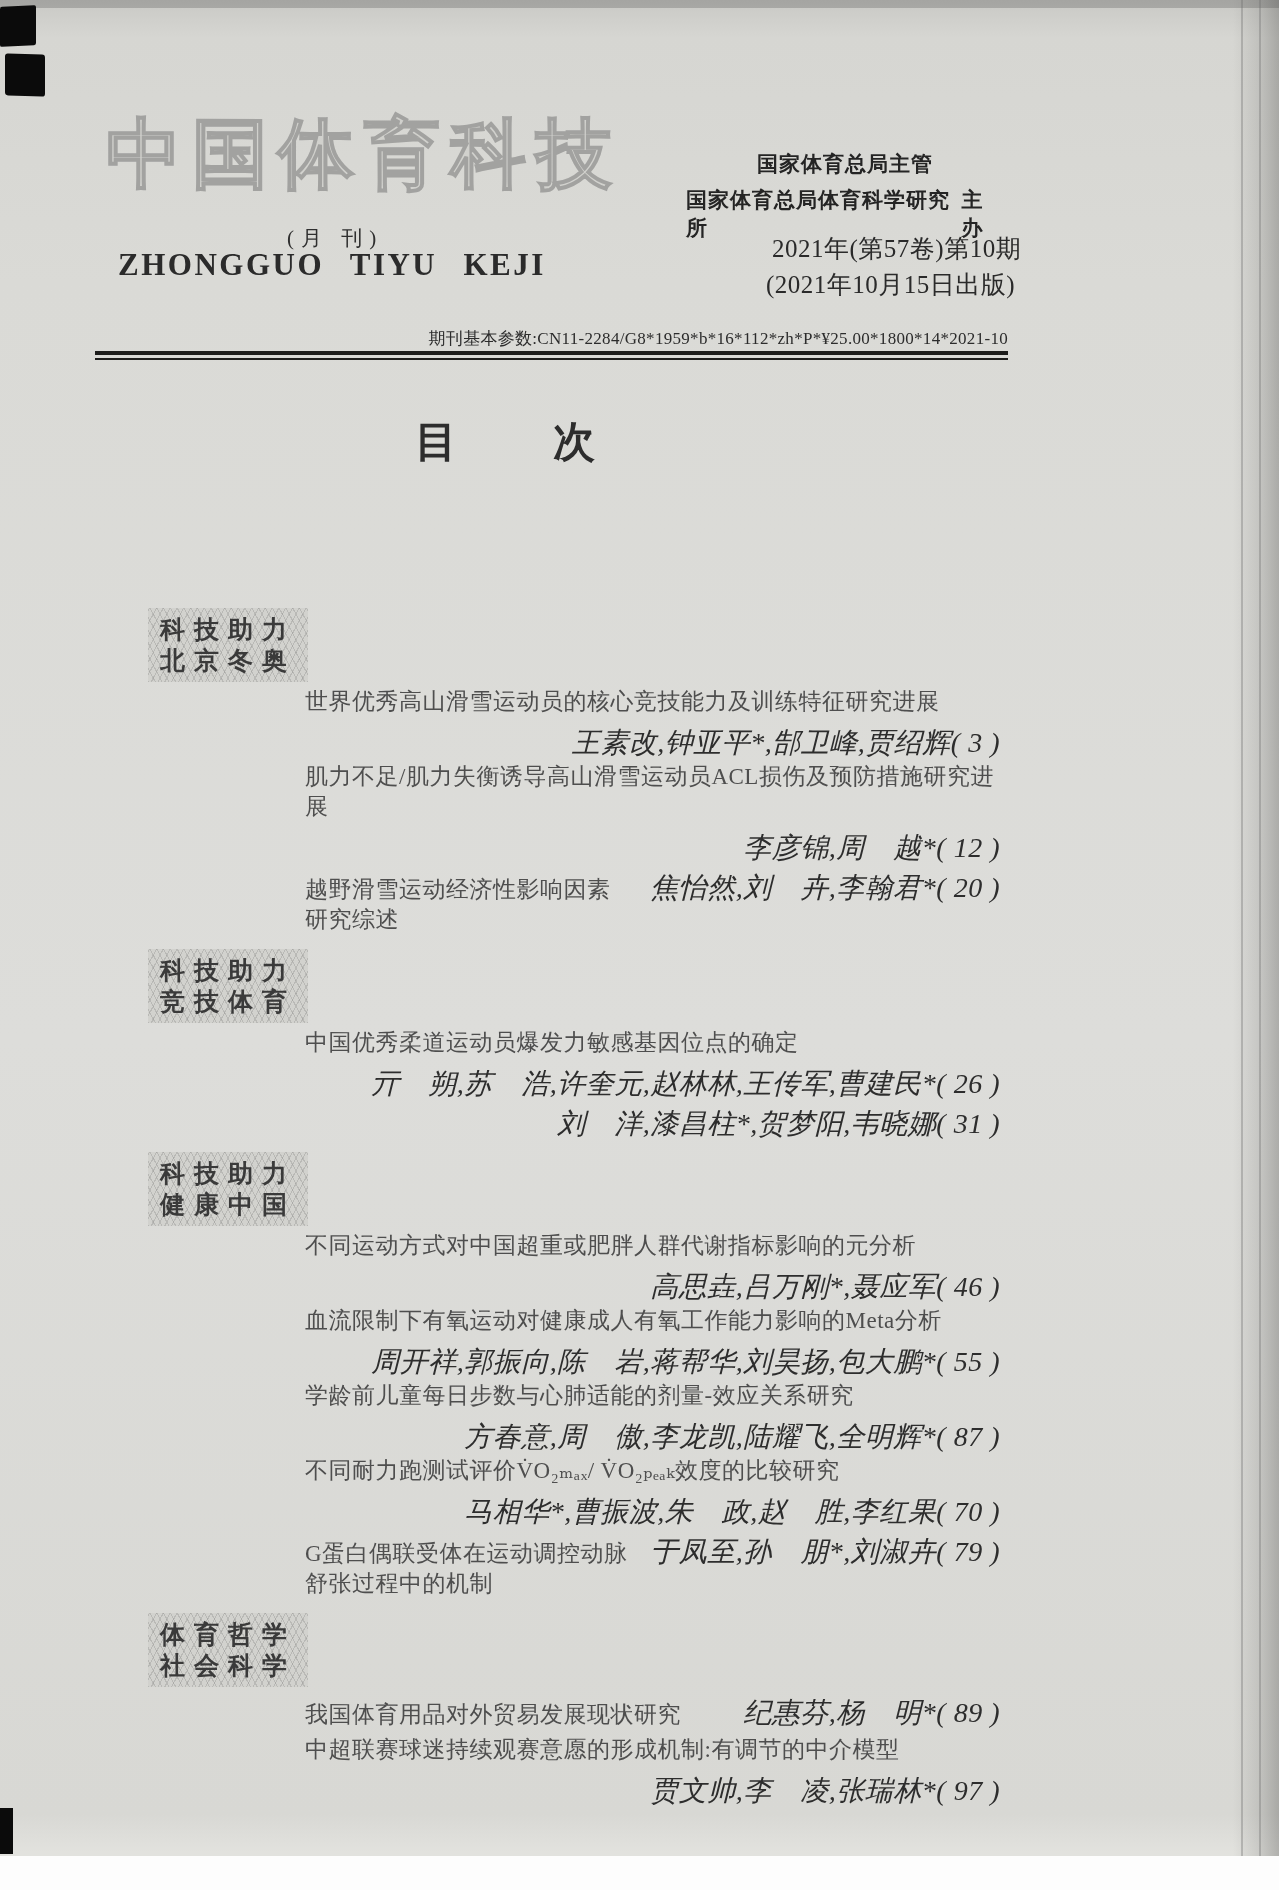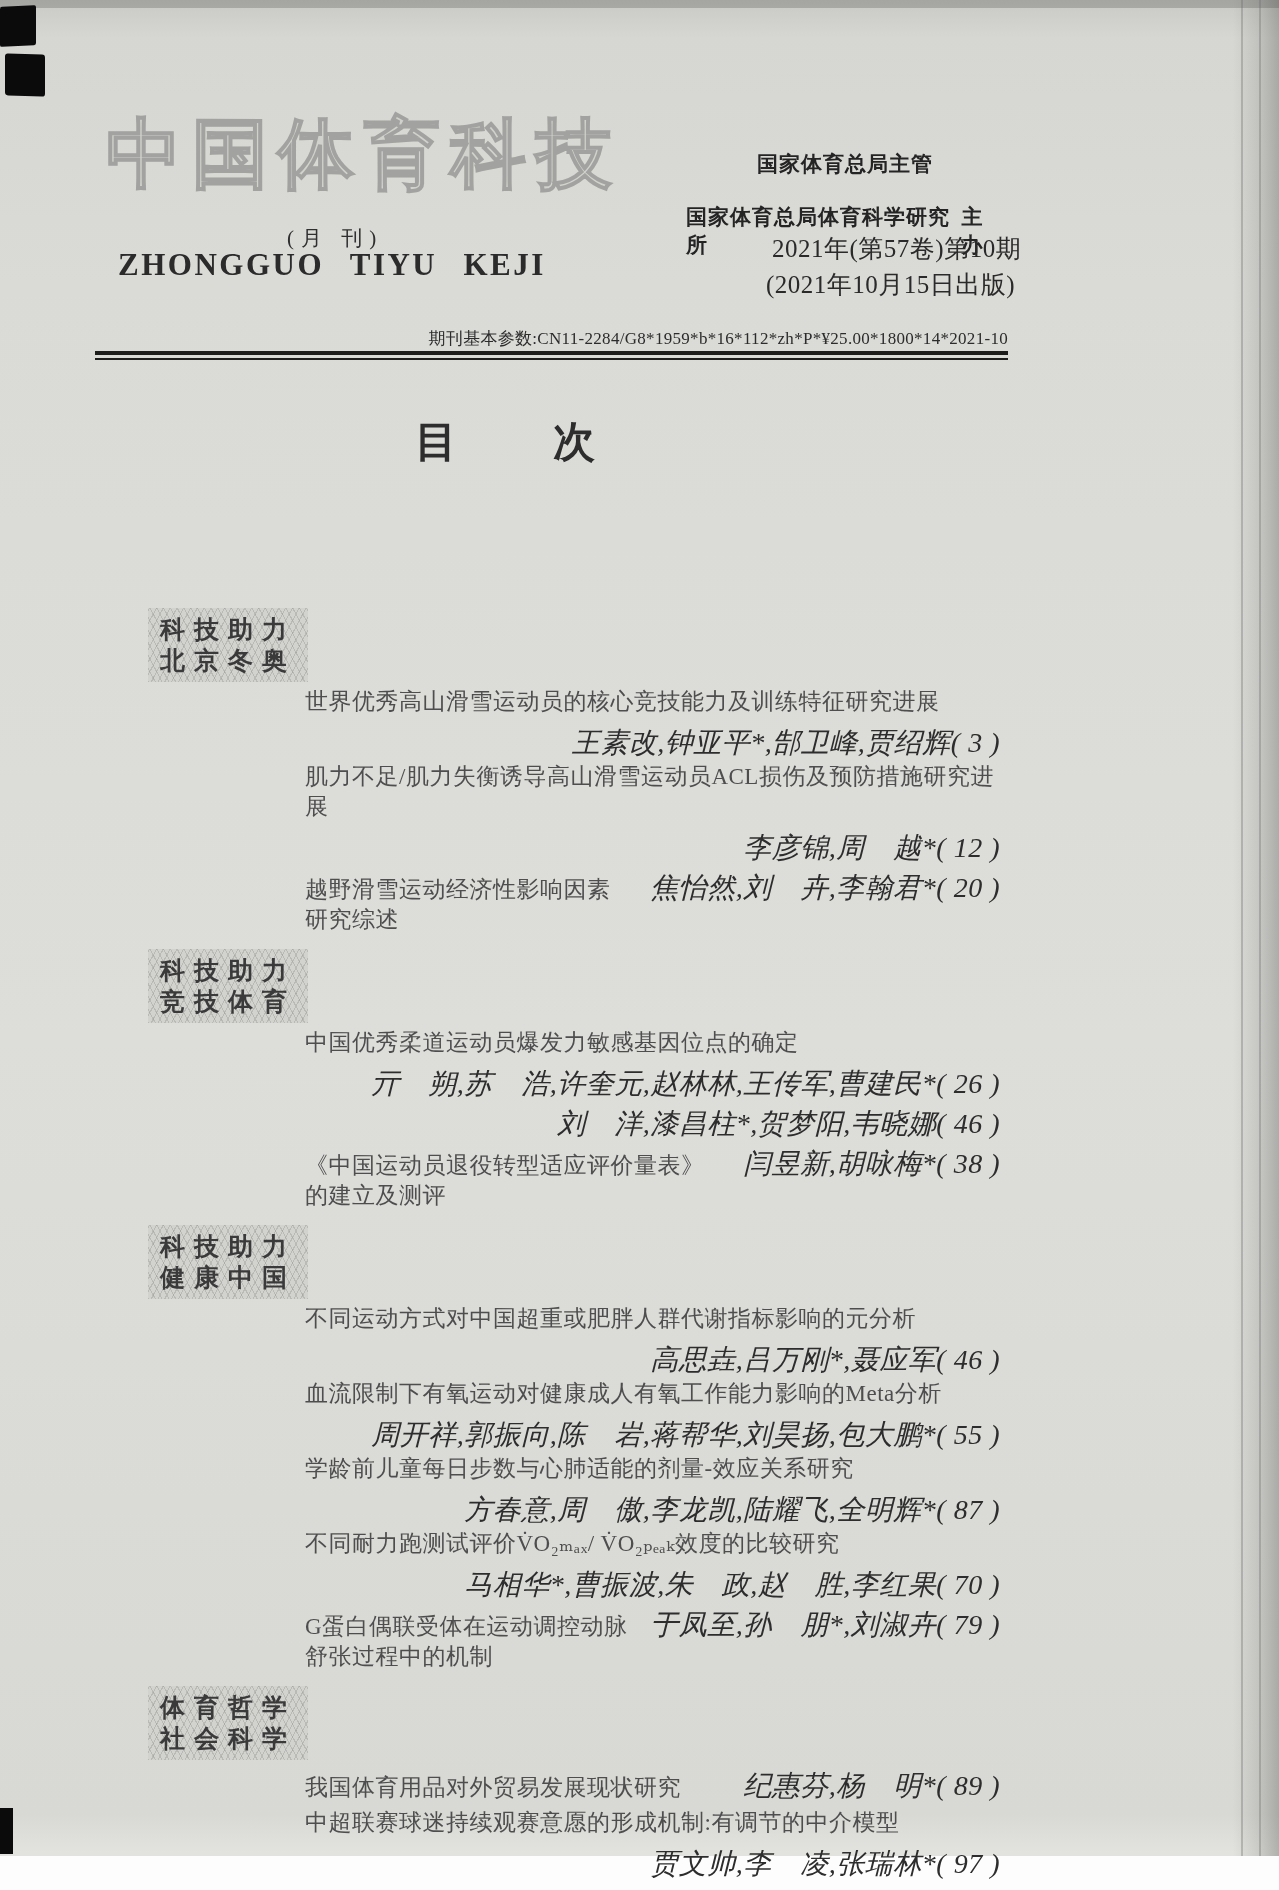--- a/index.html
+++ b/index.html
@@ -32,21 +32,21 @@
     font-size:76px;font-weight:bold;letter-spacing:10px;white-space:nowrap;
     color:rgba(0,0,0,0.03);
     -webkit-text-stroke:1.6px #a2a2a0;
   }
   .freq{position:absolute;left:287px;top:224px;font-size:21px;letter-spacing:7px;color:#2f2f2f;}
   .pinyin{position:absolute;left:118px;top:247px;font-size:31px;font-weight:bold;
     letter-spacing:2.5px;word-spacing:16px;color:#2b2b2b;white-space:nowrap;}
   .host-line{position:absolute;left:686px;width:318px;display:flex;justify-content:space-between;
     font-size:21px;font-weight:bold;color:#242424;letter-spacing:1px;}
   .host-1{top:150px;justify-content:center;}
-  .host-2{top:203px;}
+  .host-2{top:186px;}
   .issue{position:absolute;font-size:25px;color:#2a2a2a;letter-spacing:0.5px;white-space:nowrap;}
   .issue-1{left:772px;top:232px;}
   .issue-2{left:766px;top:268px;}
   .params{position:absolute;left:0;top:327px;width:1008px;text-align:right;
     font-size:17px;color:#2c2c2c;letter-spacing:0.3px;}
   .rules{position:absolute;left:95px;top:351px;width:913px;}
   .rule-thick{height:4px;background:#1d1d1b;}
   .rule-thin{height:2px;background:#1d1d1b;margin-top:3px;}
 
   
@@ -141,25 +141,21 @@
       <div class="badge">
         <div>科技助力</div>
         <div>竞技体育</div>
       </div>
       <div class="articles">
         <div>
           <div class="t">中国优秀柔道运动员爆发力敏感基因位点的确定</div>
           <div class="au">亓　朔,苏　浩,许奎元,赵林林,王传军,曹建民*( 26 )</div>
         </div>
         <div>
-          <div class="au">刘　洋,漆昌柱*,贺梦阳,韦晓娜( 46 )</div>
-        </div>
-        <div class="one">
-          <div class="t">《中国运动员退役转型适应评价量表》的建立及测评</div>
-          <div class="au">闫昱新,胡咏梅*( 38 )</div>
+          <div class="au">刘　洋,漆昌柱*,贺梦阳,韦晓娜( 31 )</div>
         </div>
       </div>
     </div>
 
     <div class="section">
       <div class="badge">
         <div>科技助力</div>
         <div>健康中国</div>
       </div>
       <div class="articles">

